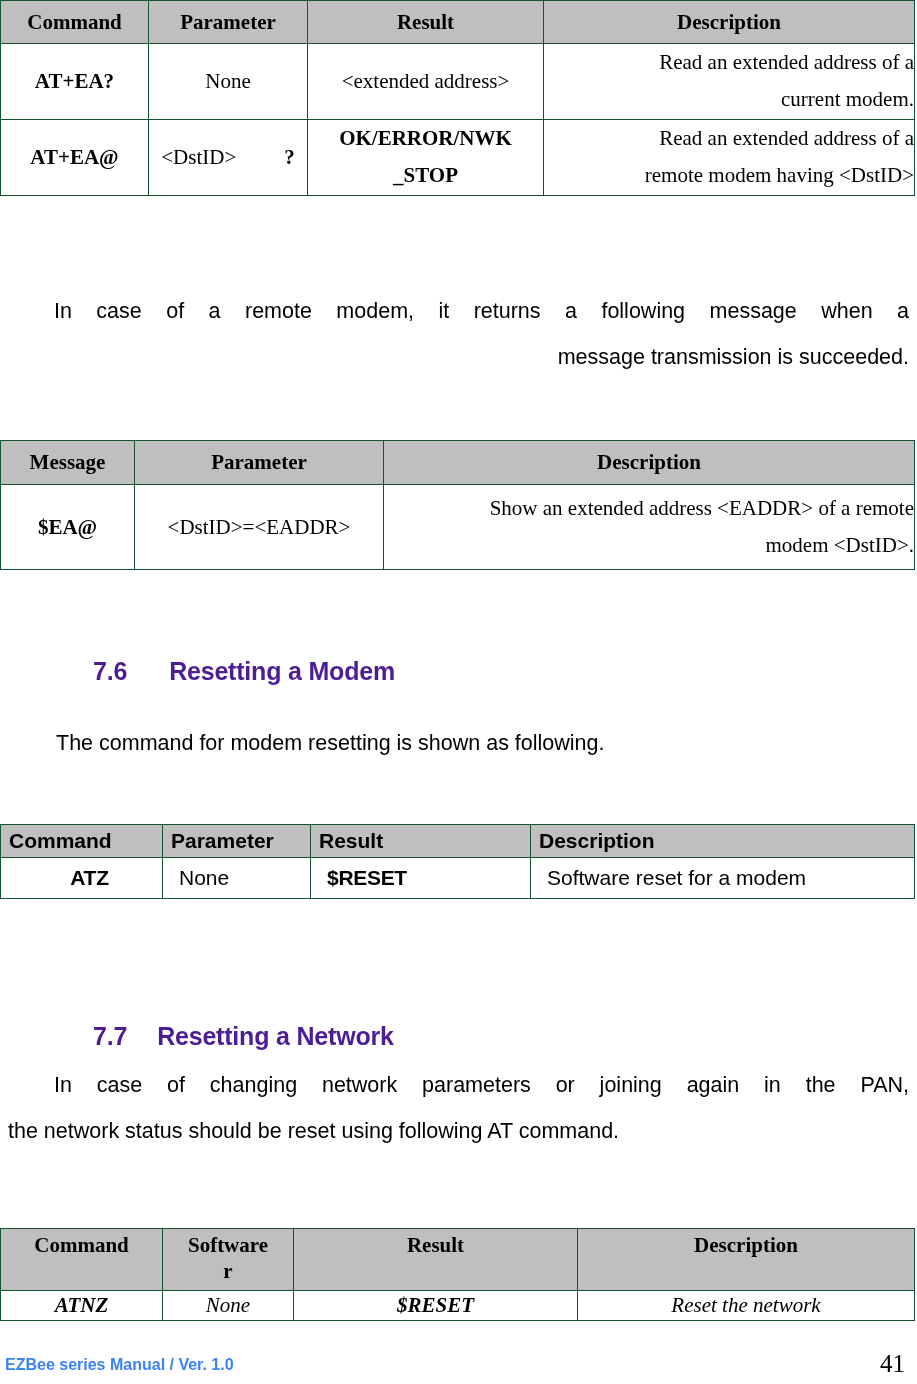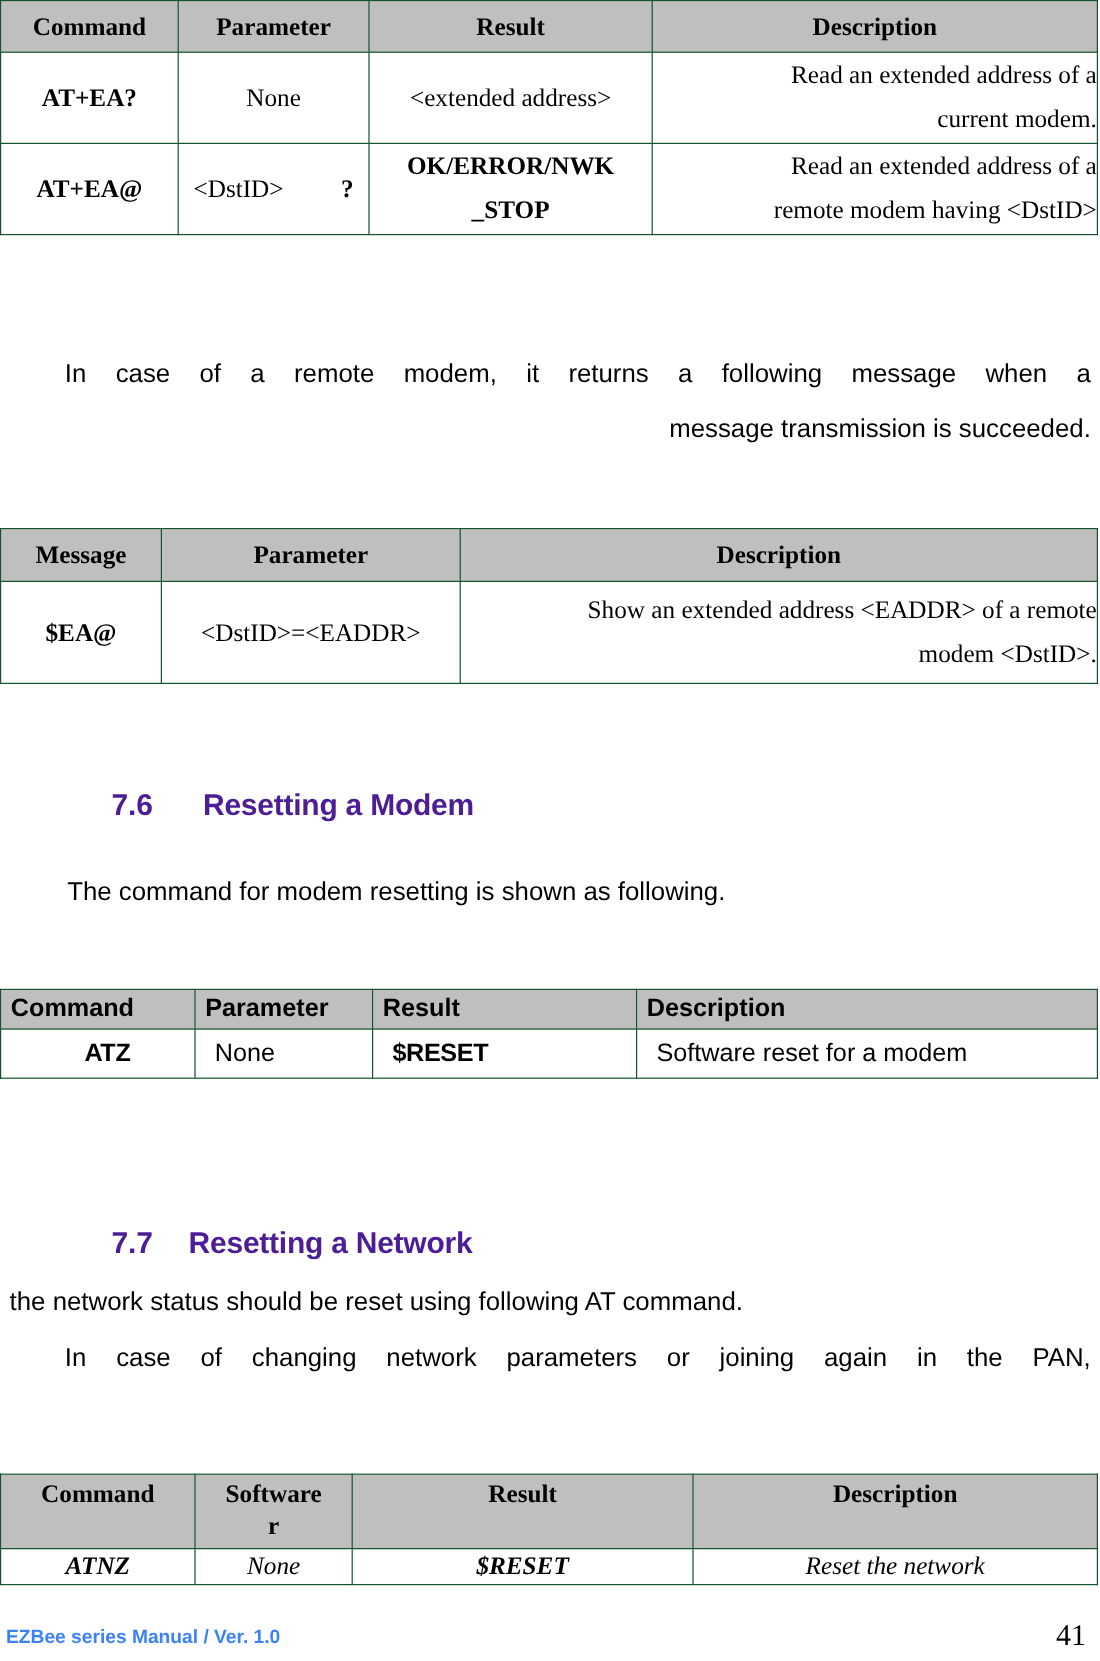--- a/index.html
+++ b/index.html
@@ -270,25 +270,25 @@
         <td class="desc">Software reset for a modem</td>
       </tr>
     </tbody>
   </table>
 
   <div class="heading" style="left:93px; top:1005px;margin-top:17px;">
     <span class="num">7.7</span><span style="display:inline-block;width:30px;"></span><span class="ttl">Resetting a Network</span>
   </div>
 
   <div class="body-para" style="left:8px; top:1062px; width:901px;">
+    <div style="text-align:justify; text-align-last:justify;">
+      <span class="indent"></span><span>In case of changing network parameters or joining again in the PAN,</span>
+    </div>
     <div style="text-align:left;">
       <span>the network status should be reset using following AT command.</span>
-    </div>
-    <div style="text-align:justify; text-align-last:justify;">
-      <span class="indent"></span><span>In case of changing network parameters or joining again in the PAN,</span>
     </div>
   </div>
 
   <table class="doc-table serif-table" id="table-atnz">
     <colgroup>
       <col style="width:162px">
       <col style="width:131px">
       <col style="width:284px">
       <col style="width:337px">
     </colgroup>

